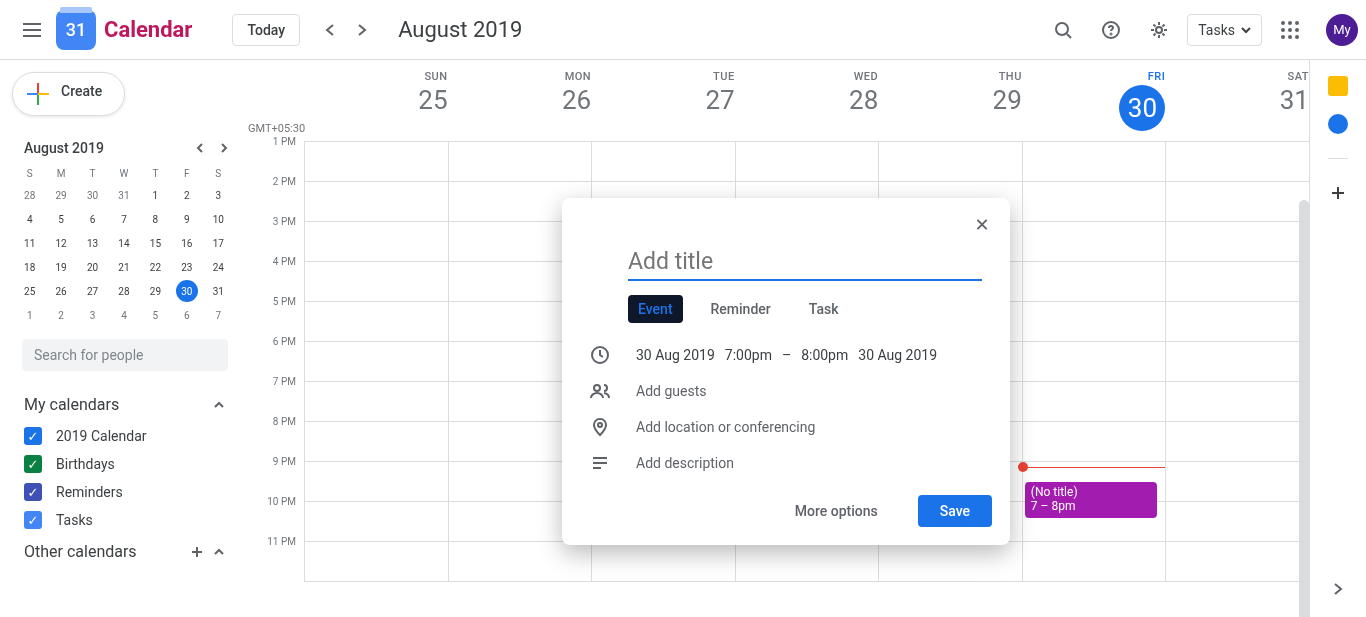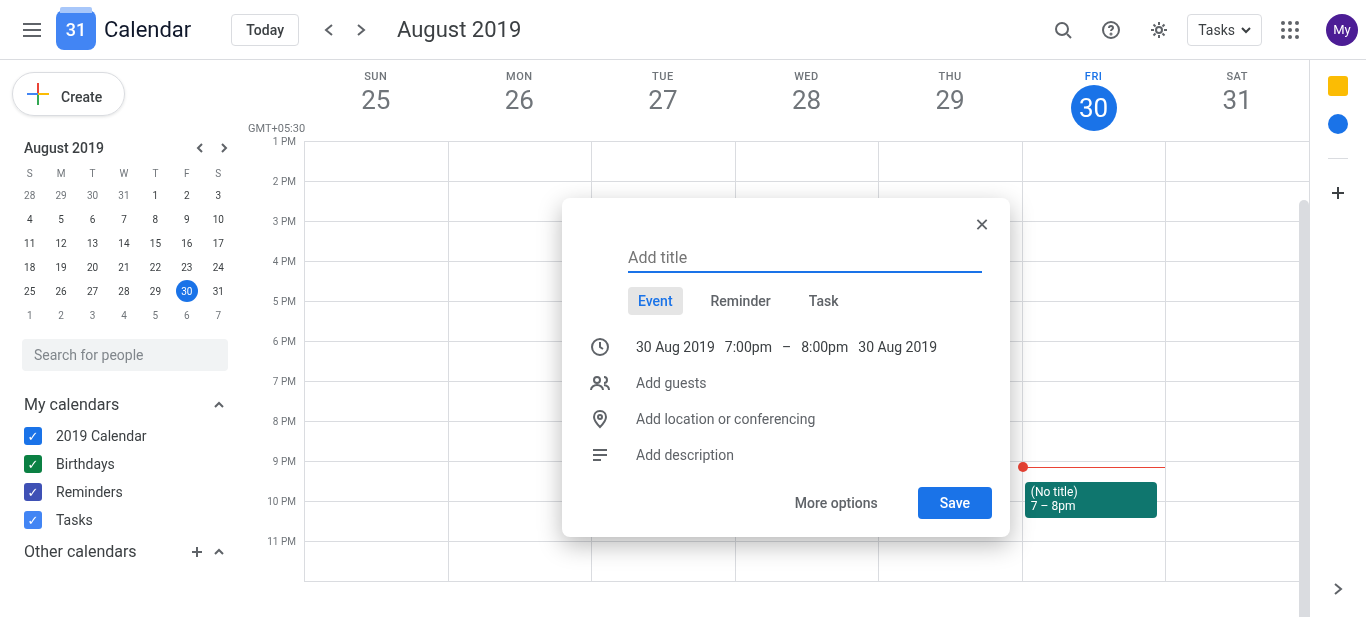--- a/index.html
+++ b/index.html
@@ -2,33 +2,33 @@
 <html><head>
 <meta charset="utf-8">
 <style>
 *{box-sizing:border-box;margin:0;padding:0;font-family:'Google Sans',Roboto,Arial,sans-serif}
 body{background:#fff;color:#3c4043;overflow:hidden;width:1366px;height:617px;position:relative}
 .header{height:60px;border-bottom:1px solid #dadce0;display:flex;align-items:center;padding:0 8px}
 .menu-btn{width:48px;height:48px;display:flex;align-items:center;justify-content:center;border-radius:50%;cursor:pointer}
 .menu-icon{width:18px;height:14px;background:linear-gradient(#5f6368 0 2px,transparent 2px 6px,#5f6368 6px 8px,transparent 8px 12px,#5f6368 12px 14px)}
 .logo{width:40px;height:40px;background:#4285f4;border-radius:8px;display:flex;align-items:center;justify-content:center;color:#fff;font-size:18px;font-weight:500;margin-right:8px;position:relative}
 .logo::before{content:'';position:absolute;top:-3px;left:4px;right:4px;height:6px;background:#a8c7fa;border-radius:2px 2px 0 0}
-.app-title{font-size:22px;color:#0f172a;font-weight:400;margin-right:40px}
+.app-title{font-size:22px;color:#be185d;font-weight:700;margin-right:40px}
 .today-btn{padding:7px 14px;border:1px solid #dadce0;border-radius:4px;font-size:14px;color:#3c4043;background:#fff;cursor:pointer;font-weight:500;margin-right:14px}
 .nav-arrow{width:32px;height:32px;display:flex;align-items:center;justify-content:center;cursor:pointer;border-radius:50%;color:#5f6368}
 .month-title{font-size:22px;color:#3c4043;margin-left:20px}
 .header-right{margin-left:auto;display:flex;align-items:center;gap:8px}
 .hdr-icon{width:40px;height:40px;display:flex;align-items:center;justify-content:center;cursor:pointer;border-radius:50%;color:#5f6368}
 .view-select{padding:7px 10px;border:1px solid #dadce0;border-radius:4px;font-size:14px;color:#3c4043;display:flex;align-items:center;gap:6px;cursor:pointer}
 .avatar{width:32px;height:32px;border-radius:50%;background:#4c1d95;color:#fff;display:flex;align-items:center;justify-content:center;font-size:13px;margin-left:8px;cursor:pointer}
 .apps-icon{display:grid;grid-template-columns:repeat(3,4px);grid-gap:3px}
 .apps-icon span{width:4px;height:4px;background:#5f6368;border-radius:50%}
 .main{display:flex;height:557px}
 .sidebar{width:248px;padding:12px 0 0 0;overflow:hidden}
-.create-btn{margin:0 0 12px 12px;padding:10px 22px 10px 14px;border:1px solid #dadce0;border-radius:24px;box-shadow:0 1px 3px rgba(60,64,67,.15);display:inline-flex;align-items:flex-end;gap:12px;font-size:14px;color:#3c4043;cursor:pointer;font-weight:500}
+.create-btn{margin:0 0 12px 12px;padding:10px 22px 10px 14px;border:1px solid #dadce0;border-radius:24px;box-shadow:0 1px 3px rgba(60,64,67,.15);display:inline-flex;align-items:flex-start;gap:12px;font-size:14px;color:#3c4043;cursor:pointer;font-weight:500}
 .plus{width:22px;height:22px;position:relative}
 .plus::before,.plus::after{content:'';position:absolute;background:linear-gradient(90deg,#ea4335 0 50%,#fbbc04 50%)}
 .plus::before{left:10px;top:0;width:2px;height:22px;background:linear-gradient(#ea4335 0 50%,#34a853 50%)}
 .plus::after{top:10px;left:0;height:2px;width:22px;background:linear-gradient(90deg,#4285f4 0 50%,#fbbc04 50%)}
 .mini-header{display:flex;align-items:center;padding:8px 12px 8px 24px}
 .mini-title{font-size:14px;color:#3c4043;font-weight:500;flex:1}
 .mini-nav{width:24px;height:24px;display:flex;align-items:center;justify-content:center;cursor:pointer;color:#5f6368}
 .mini-dow{display:grid;grid-template-columns:repeat(7,1fr);padding:0 14px;text-align:center;font-size:10px;color:#70757a;margin-bottom:4px}
 .mini-grid{display:grid;grid-template-columns:repeat(7,1fr);padding:0 14px;text-align:center;font-size:10px;color:#3c4043}
 .mini-cell{height:24px;display:flex;align-items:center;justify-content:center;cursor:pointer}
@@ -37,40 +37,40 @@
 .search-people{margin:12px 20px 16px 22px;padding:8px 12px;background:#f1f3f4;border-radius:4px;font-size:14px;color:#80868b}
 .section-head{padding:8px 20px 8px 24px;display:flex;align-items:center;font-size:16px;color:#3c4043;cursor:pointer}
 .section-head .sp{margin-left:auto;display:flex;gap:4px;color:#5f6368}
 .cal-item{display:flex;align-items:center;padding:5px 20px 5px 24px;font-size:14px;color:#3c4043;gap:14px}
 .chk{width:18px;height:18px;border-radius:3px;display:flex;align-items:center;justify-content:center;color:#fff;font-size:13px}
 .calendar-area{flex:1;display:flex;position:relative;border-right:1px solid #dadce0}
 .timecol{width:56px;padding-top:82px;text-align:right;font-size:10px;color:#70757a}
 .timecol div{height:40px;padding-right:8px;transform:translateY(-6px)}
 .grid{flex:1;position:relative}
 .day-headers{display:grid;grid-template-columns:repeat(7,1fr);height:82px;border-bottom:1px solid #dadce0}
-.day-head{text-align:center;padding-top:10px;cursor:pointer}
+.day-head{text-align:right;padding-top:10px;cursor:pointer}
 .day-head .dow{font-size:11px;color:#70757a;font-weight:500;letter-spacing:.5px}
 .day-head .dnum{font-size:26px;color:#70757a;margin-top:2px}
 .day-head.today .dow{color:#1a73e8}
 .day-head.today .dnum span{background:#1a73e8;color:#fff;width:46px;height:46px;border-radius:50%;display:inline-flex;align-items:center;justify-content:center}
 .time-grid{display:grid;grid-template-columns:repeat(7,1fr);position:relative}
 .day-col{border-left:1px solid #dadce0;position:relative}
 .hour-row{height:40px;border-bottom:1px solid #dadce0}
 .tz-label{position:absolute;left:0;top:62px;font-size:11px;color:#70757a}
 .now-line{position:absolute;left:0;right:0;height:1px;background:#ea4335;top:325px}
 .now-dot{position:absolute;left:-5px;top:-5px;width:10px;height:10px;background:#ea4335;border-radius:50%}
-.event-chip{position:absolute;top:340px;left:2px;right:8px;background:#0f766e;color:#fff;border-radius:4px;padding:3px 6px;font-size:12px;height:36px;cursor:pointer}
+.event-chip{position:absolute;top:340px;left:2px;right:8px;background:#a21caf;color:#fff;border-radius:4px;padding:3px 6px;font-size:12px;height:36px;cursor:pointer}
 .side-panel{width:56px;display:flex;flex-direction:column;align-items:center;padding-top:16px;gap:18px}
 .sp-icon{width:20px;height:20px;border-radius:4px}
 .modal{position:absolute;top:198px;left:562px;width:448px;background:#fff;border-radius:8px;box-shadow:0 8px 24px rgba(0,0,0,.28);padding:0;z-index:100}
 .modal-close{position:absolute;top:12px;right:14px;width:28px;height:28px;display:flex;align-items:center;justify-content:center;cursor:pointer;color:#5f6368;font-size:18px}
-.title-input{margin:46px 28px 0 66px;border:none;border-bottom:2px solid #1a73e8;font-size:16px;color:#be185d;padding:4px 0;outline:none;width:calc(100% - 94px);font-family:inherit}
+.title-input{margin:46px 28px 0 66px;border:none;border-bottom:2px solid #1a73e8;font-size:23px;color:#be185d;padding:4px 0;outline:none;width:calc(100% - 94px);font-family:inherit}
 .tabs{display:flex;gap:18px;margin:14px 0 14px 66px}
 .tab{font-size:14px;color:#5f6368;padding:6px 10px;border-radius:4px;cursor:pointer;font-weight:500}
-.tab.active{background:#e5e5e5;color:#1a73e8}
+.tab.active{background:#0f172a;color:#1a73e8}
 .form-row{display:flex;align-items:center;padding:8px 28px;gap:26px;font-size:14px;color:#3c4043}
 .form-row .icon{width:20px;color:#5f6368;display:flex;justify-content:center}
 .form-row.placeholder .txt{color:#5f6368}
 .time-row .txt span{margin-right:10px}
 .modal-actions{display:flex;justify-content:flex-end;gap:26px;padding:14px 18px 18px}
 .btn-flat{padding:8px 14px;font-size:14px;color:#5f6368;background:#fff;border:none;cursor:pointer;border-radius:4px;font-weight:500}
 .btn-primary{padding:8px 22px;font-size:14px;color:#fff;background:#1a73e8;border:none;cursor:pointer;border-radius:4px;font-weight:500}
 svg{width:20px;height:20px;fill:none;stroke:currentColor;stroke-width:2}
 .arrow-btn{position:absolute;bottom:14px;right:18px;color:#5f6368;cursor:pointer}
 .scrollbar{position:absolute;right:0;top:140px;width:10px;height:430px;background:#dadce0;border-radius:5px}

